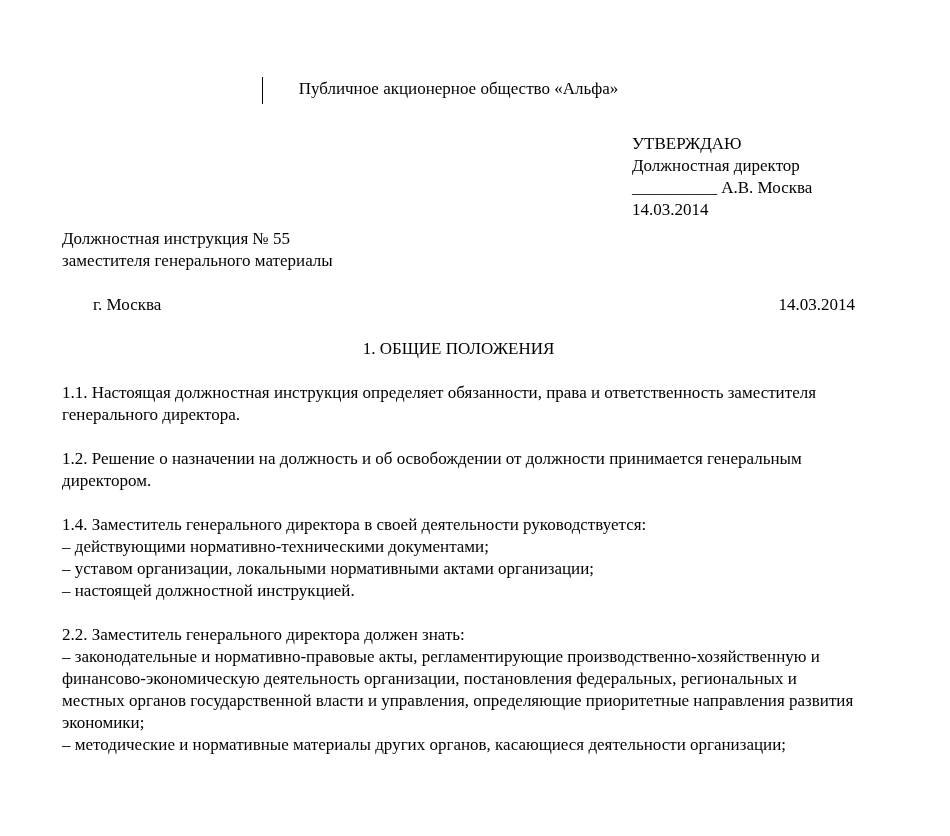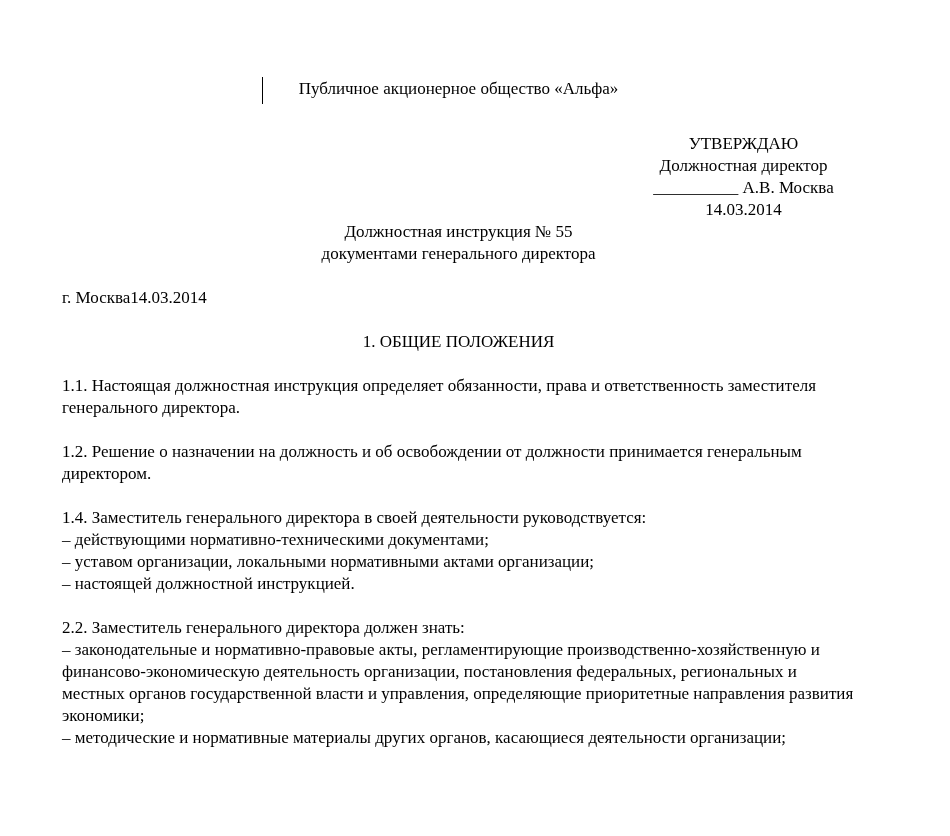--- a/index.html
+++ b/index.html
@@ -30,28 +30,29 @@
     top: 77px;
     width: 1px;
     height: 27px;
     background: #000000;
   }
   .company-title {
     text-align: center;
   }
   .approval-block {
     margin: 33px 0 0 570px;
-    text-align: center;
   }
   .doc-title {
-    text-align: center;
+    margin-top: 7px;
   }
   .place-date-row {
     display: flex;
+    justify-content: space-between;
     margin-top: 22px;
+    margin-left: 31px;
   }
   .section-heading {
     text-align: center;
     margin-top: 22px;
   }
   .para {
     margin: 22px 0 0 0;
   }
 </style>
 </head>
@@ -65,21 +66,21 @@
 
   <div class="approval-block">
     <div>УТВЕРЖДАЮ</div>
     <div>Должностная директор</div>
     <div>__________ А.В. Москва</div>
     <div>14.03.2014</div>
   </div>
 
   <div class="doc-title">
     <div>Должностная инструкция № 55</div>
-    <div>документами генерального директора</div>
+    <div>заместителя генерального материалы</div>
   </div>
 
   <div class="place-date-row">
     <span>г. Москва</span>
     <span>14.03.2014</span>
   </div>
 
   <div class="section-heading">1. ОБЩИЕ ПОЛОЖЕНИЯ</div>
 
   <div class="para">1.1. Настоящая должностная инструкция определяет обязанности, права и ответственность заместителя генерального директора.</div>

